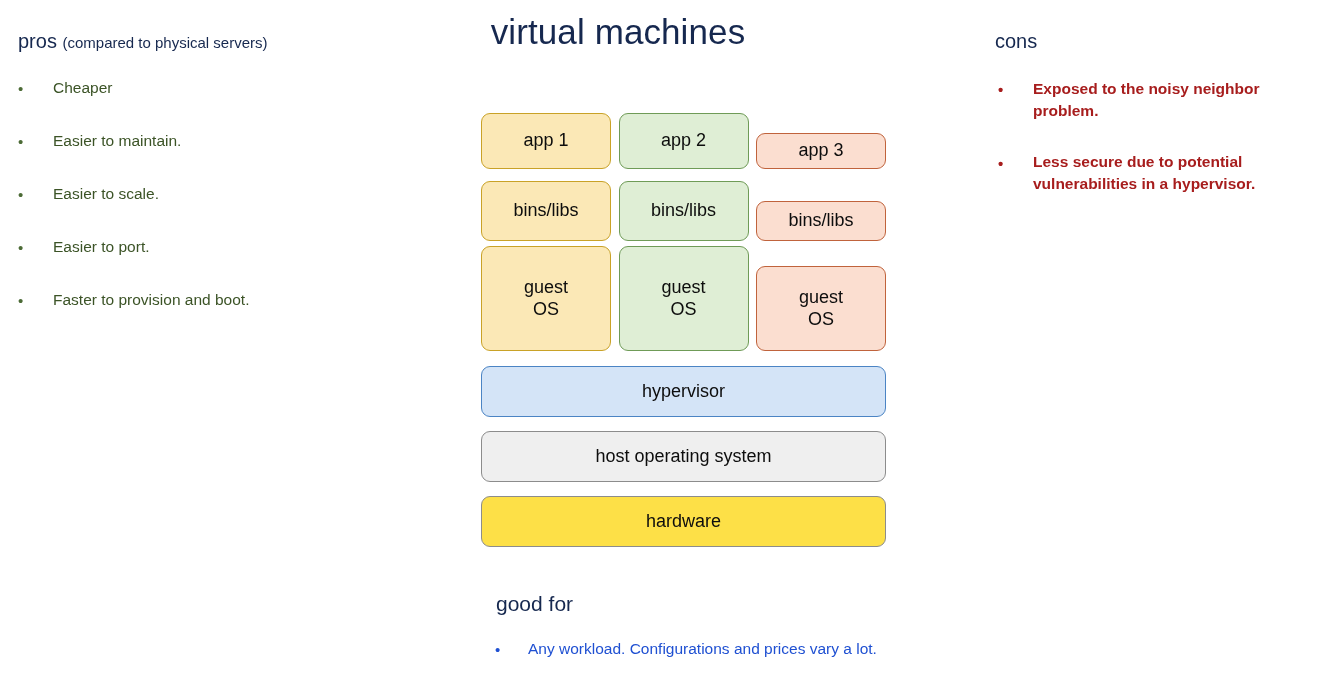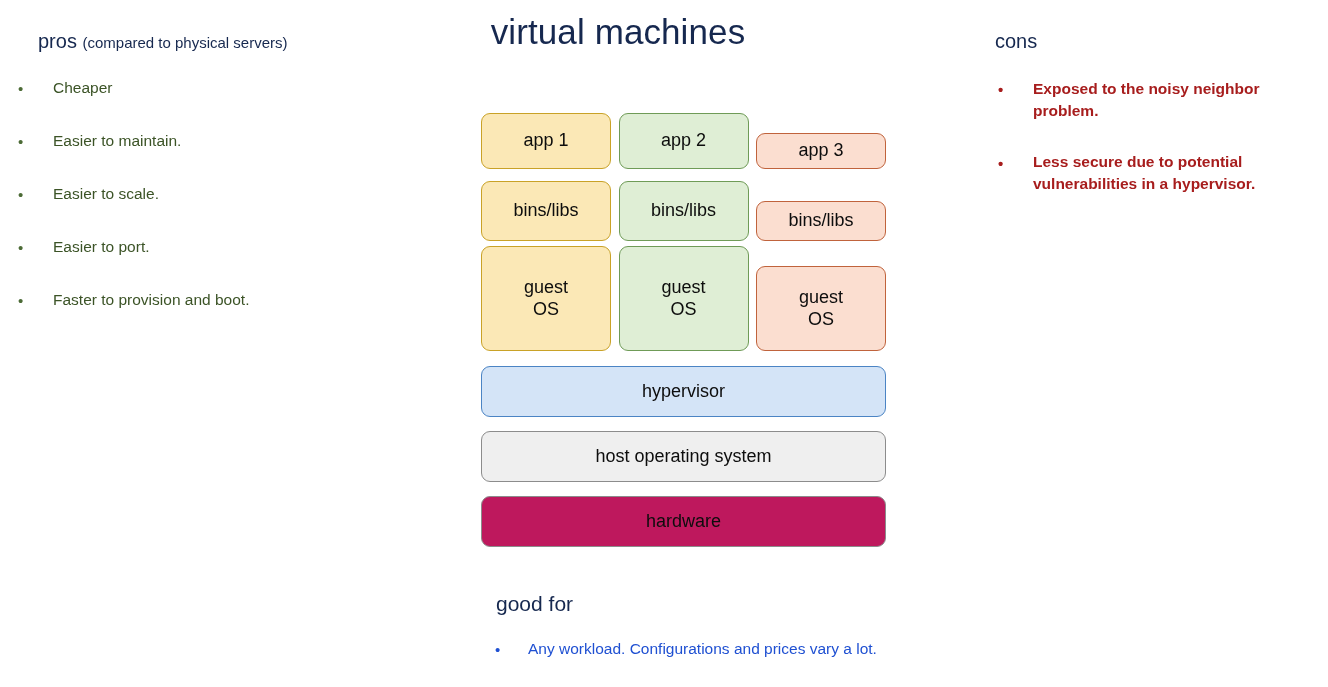--- a/index.html
+++ b/index.html
@@ -35,21 +35,20 @@
   
   .section-heading {
     color: #16284f;
     font-weight: 400;
   }
   #pros-heading {
     left: 18px;
     top: 30px;
     font-size: 20px;
     white-space: nowrap;
-    margin-left: 20px;
   }
   #pros-heading .sub {
     font-size: 15px;
     color: #16284f;
   }
   #cons-heading {
     left: 995px;
     top: 30px;
     font-size: 20px;
   }
@@ -161,21 +160,21 @@
   #row-hardware { top: 383px; height: 51px; }
 
   .full-cell { width: 405px; }
 
   
   .c-yellow { background: #fbe8b6; border-color: #c9a227; }
   .c-green  { background: #dfeed5; border-color: #6f9b57; }
   .c-red    { background: #fbded0; border-color: #c0633c; margin-top: 20px; }
   .c-blue   { background: #d4e4f7; border-color: #4b84c4; }
   .c-white  { background: #efefef; border-color: #8c8c8c; }
-  .c-gray   { background: #be185d; border-color: #8c8c8c; }
+  .c-gray   { background: #fde047; border-color: #8c8c8c; }
 </style>
 </head>
 <body>
 
 <div class="abs" id="slide-title">virtual machines</div>
 
 <div class="abs section-heading" id="pros-heading">
   <span>pros</span>
   <span class="sub">(compared to physical servers)</span>
 </div>

